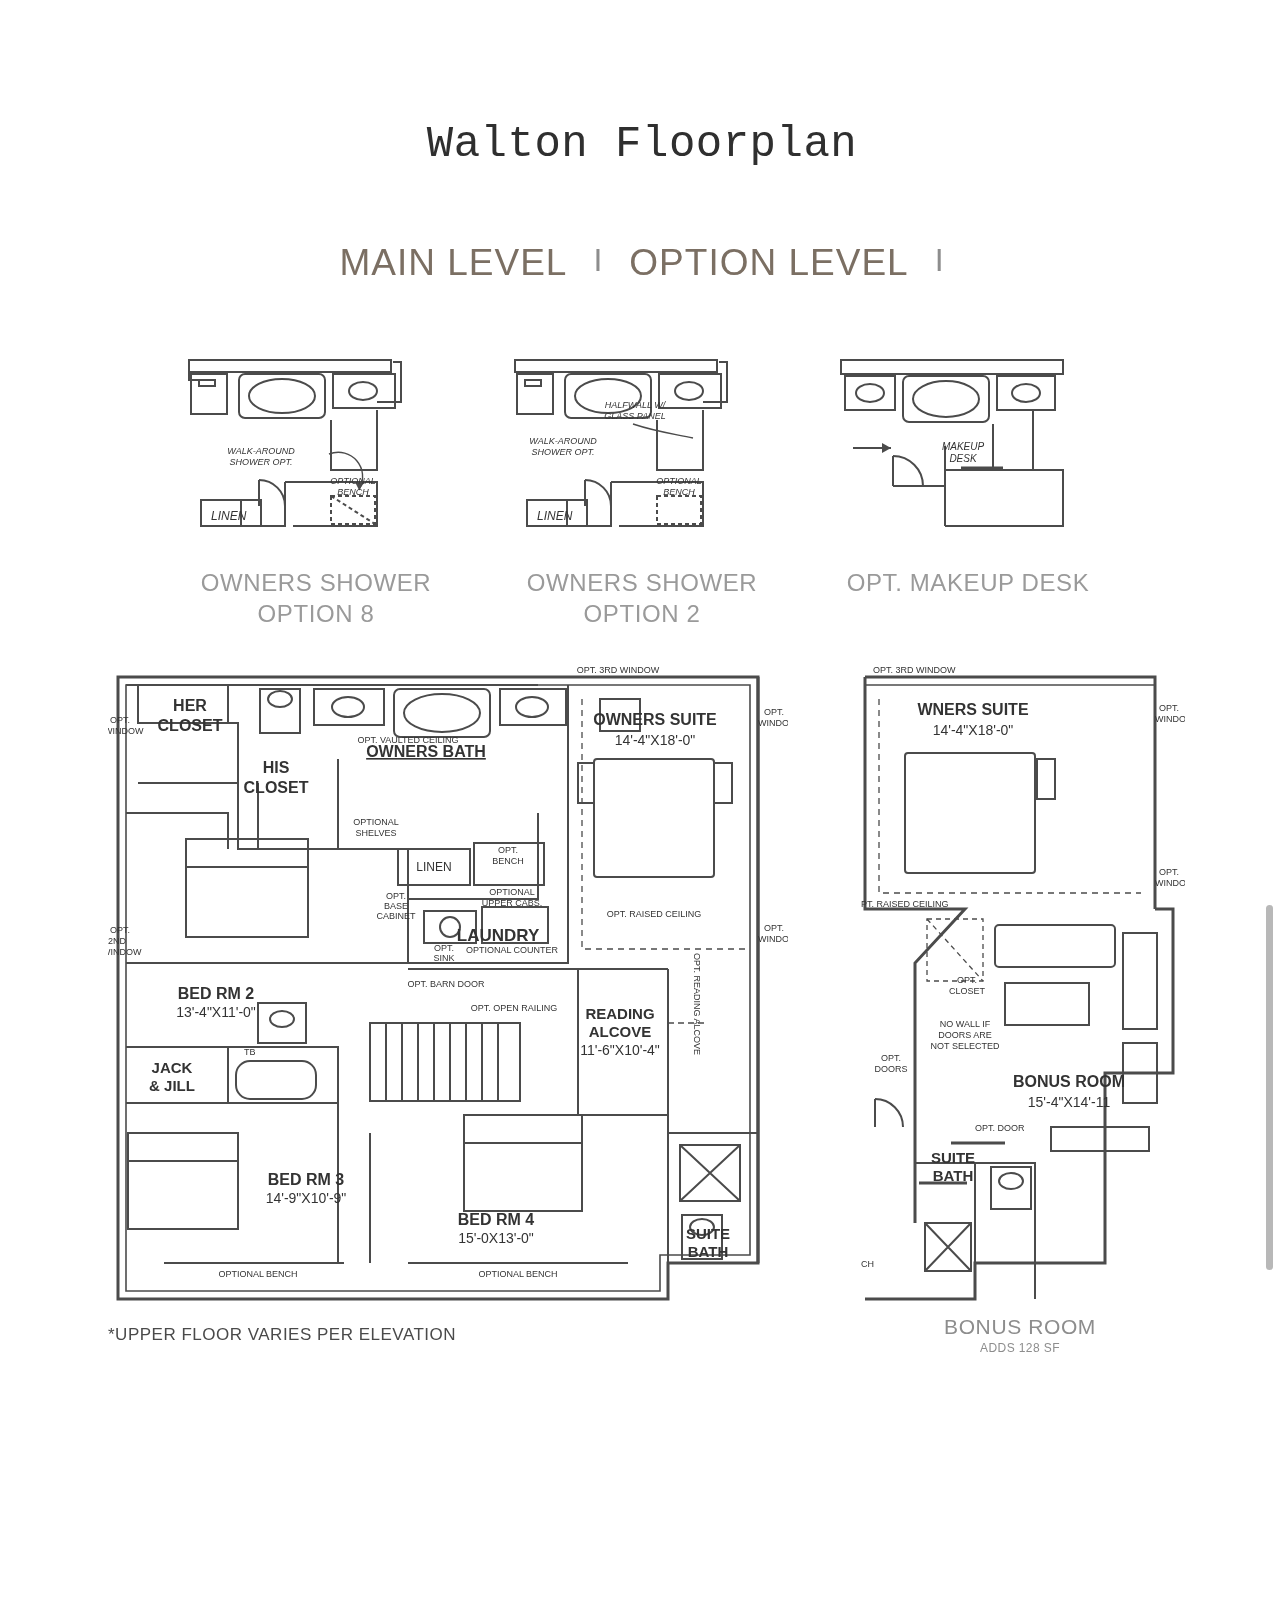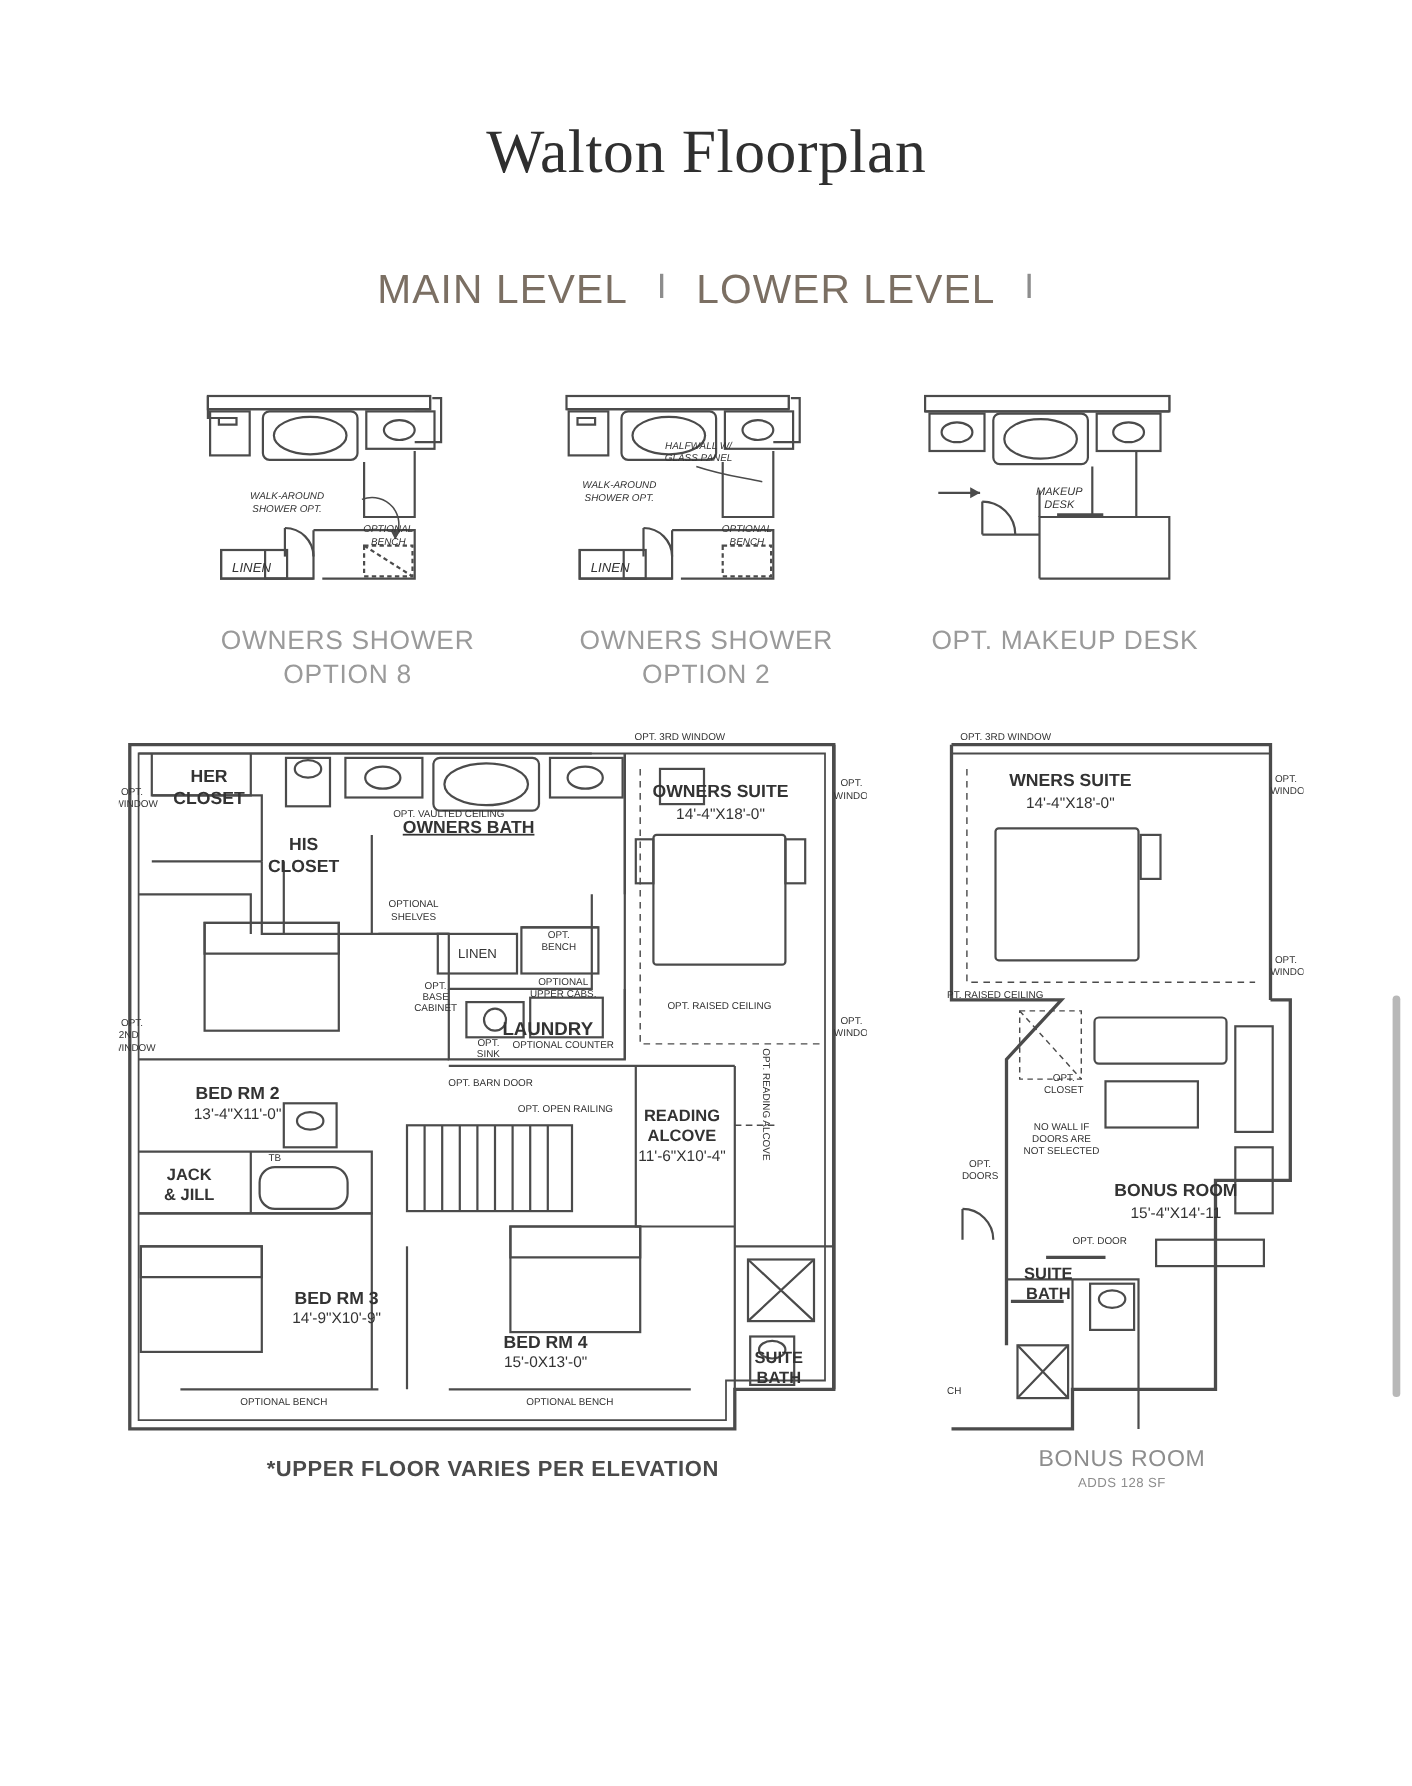--- a/index.html
+++ b/index.html
@@ -10,26 +10,26 @@
     background: #ffffff;
     font-family: "Liberation Sans", sans-serif;
     color: #3d3d3d;
     position: relative;
     overflow: hidden;
   }
 
   
   .page-title {
     text-align: center;
-    font-family: Liberation Serif, serif;
-    font-size: 56px;
+    font-family: Liberation Mono, monospace;
+    font-size: 44px;
     font-weight: 400;
     color: #2f2f2f;
     letter-spacing: 0.5px;
-    margin: 0;
+    margin: 12px;
     padding-top: 110px;
     line-height: 1;
   }
 
   
   .level-nav {
     display: flex;
     justify-content: center;
     align-items: flex-start;
     gap: 26px;
@@ -82,25 +82,23 @@
     left: 855px;
     top: 0;
     width: 330px;
     height: 660px;
   }
   .plan-note {
     position: absolute;
     left: 108px;
     top: 662px;
     width: 680px;
-    text-align: center;
-    font-size: 20px;
+    font-size: 17px;
     letter-spacing: 0.5px;
     color: #4a4a4a;
-    font-weight: bold;
   }
   .bonus-caption {
     position: absolute;
     left: 855px;
     top: 650px;
     width: 330px;
     text-align: center;
     color: #8d8d8d;
     font-size: 21px;
     letter-spacing: 0.6px;
@@ -123,21 +121,21 @@
   .lbl { font-family: "Liberation Sans", sans-serif; fill: #333; }
 </style>
 </head>
 <body>
 
 <h1 class="page-title">Walton Floorplan</h1>
 
 <nav class="level-nav">
   <span class="nav-item">MAIN LEVEL</span>
   <span class="nav-sep">I</span>
-  <span class="nav-item">LOWER LEVEL</span>
+  <span class="nav-item">OPTION LEVEL</span>
   <span class="nav-sep">I</span>
 </nav>
 
 <div class="options-row">
 
   <div class="option-card">
     <div class="option-art">
       <svg width="270" height="200" viewBox="0 0 270 200">
         <g fill="none" stroke="#4b4b4b" stroke-width="2">
 

